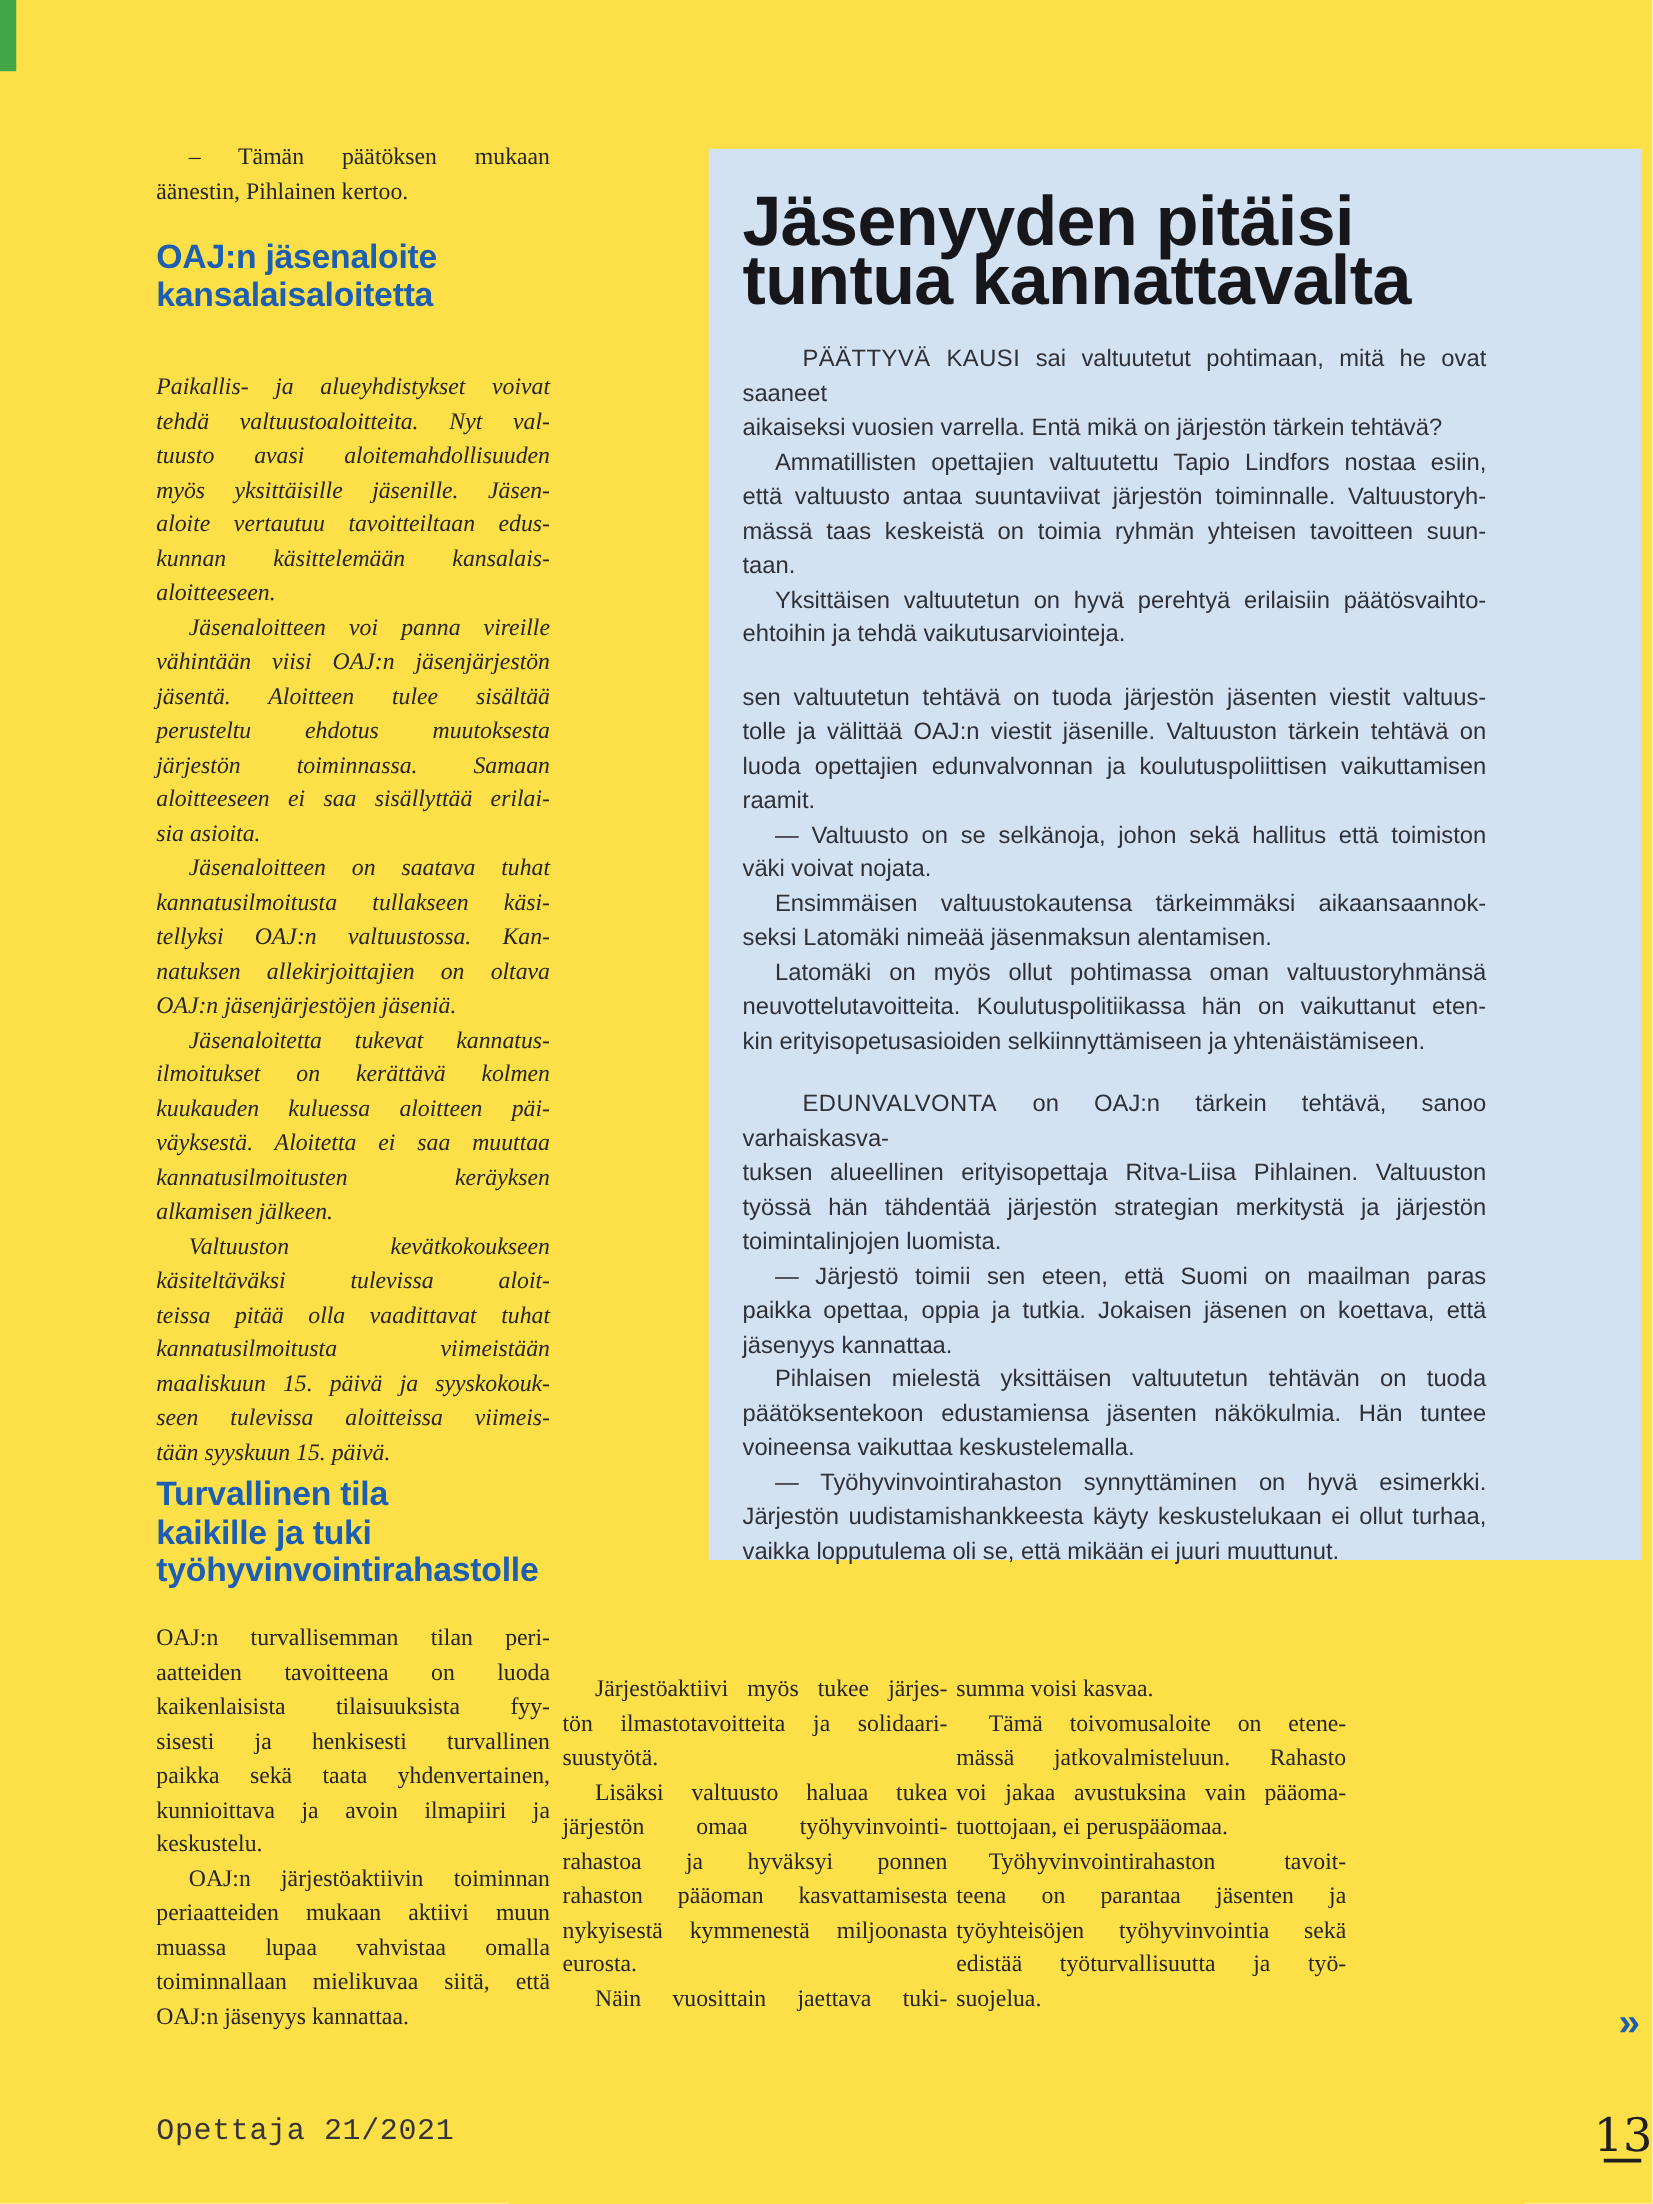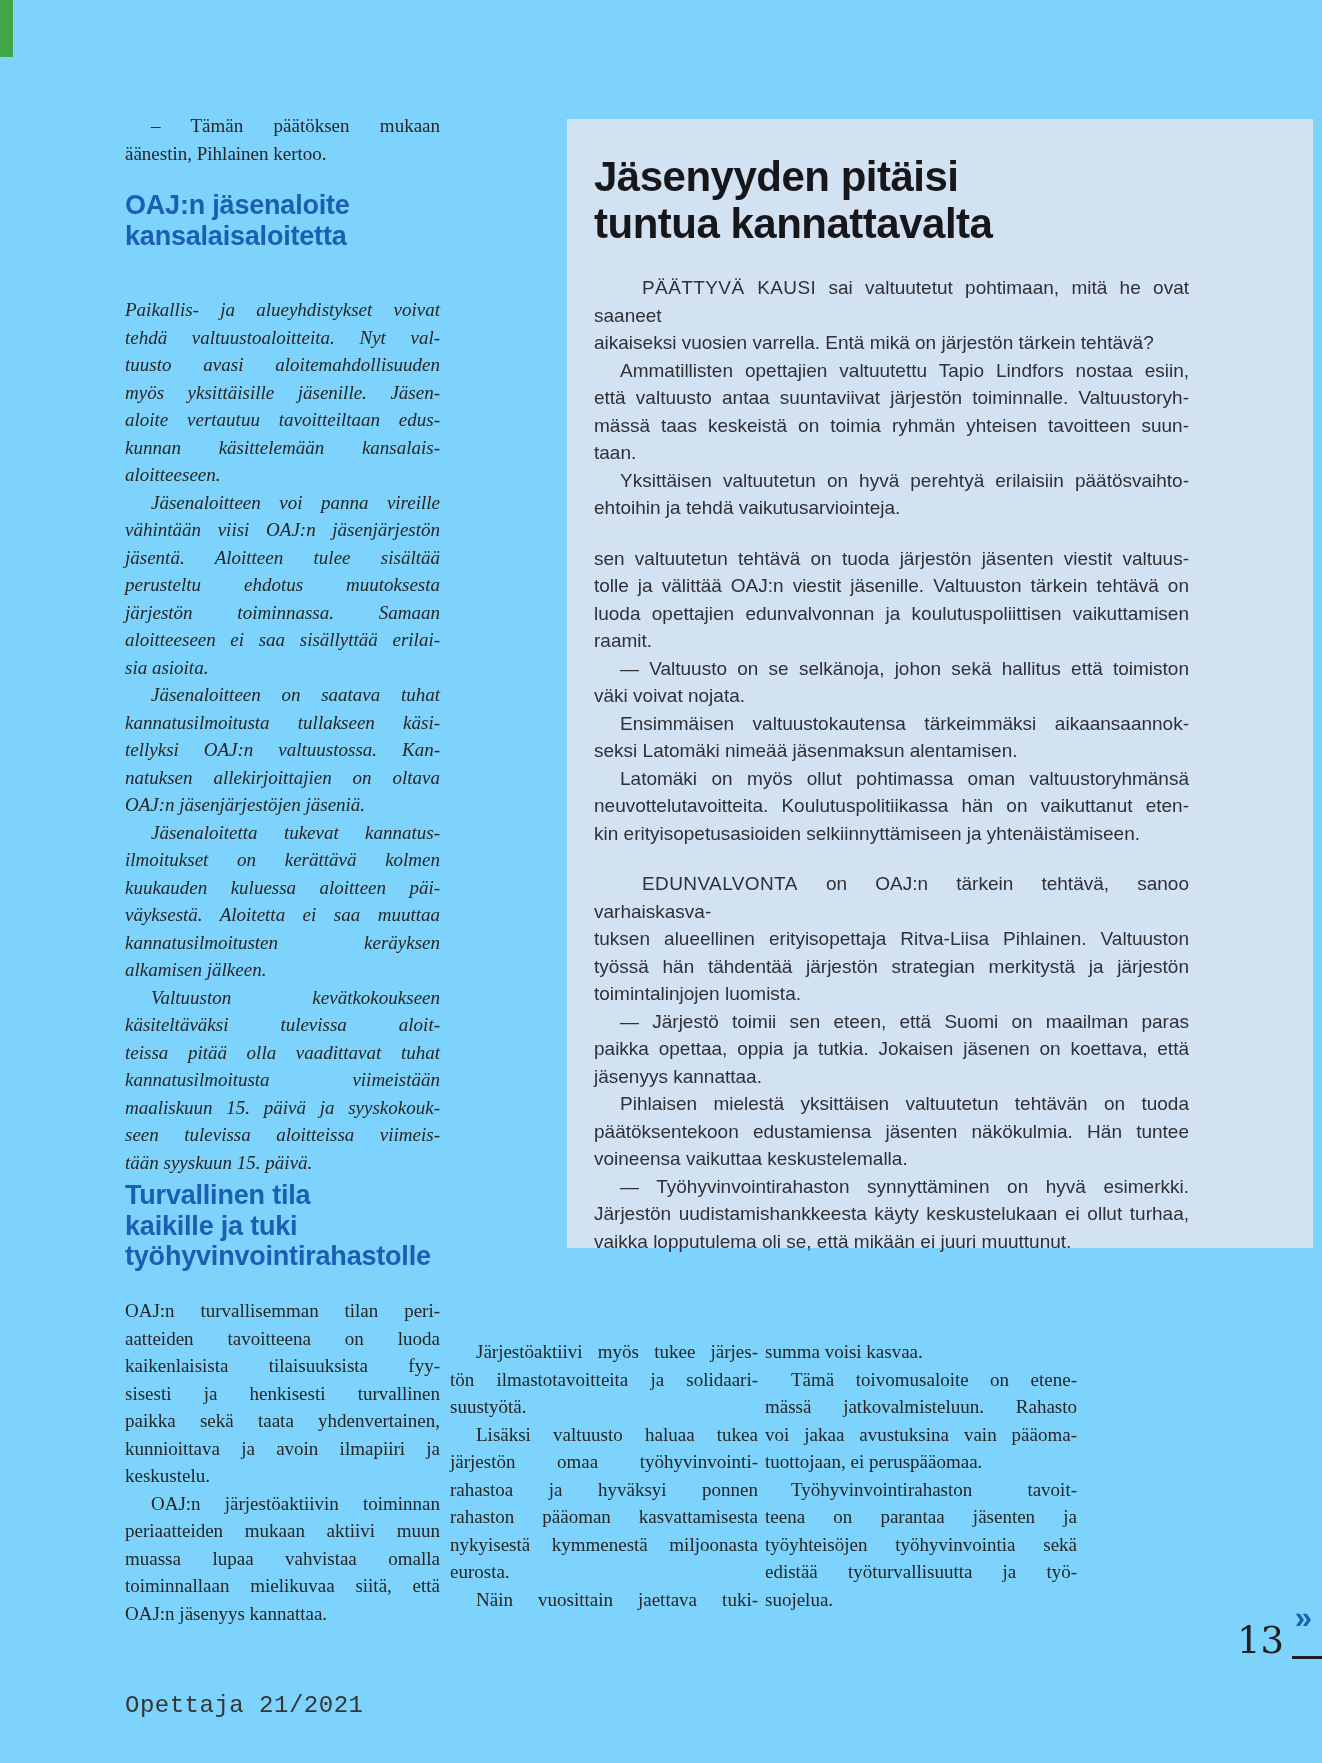--- a/index.html
+++ b/index.html
@@ -3,21 +3,21 @@
 <meta charset="utf-8">
 <style>
   :root{
     --accent:#1b5eb2;
     --box-bg:#d3e2f3;
     --green:#41a648;
     --ink:#17171b;
   }
   html,body{margin:0;padding:0;background:#ffffff;}
   #canvas{
-    position:relative;width:1322px;height:1763px;background:#7dd3fc;
+    position:relative;width:1322px;height:1763px;background:#fde047;
     overflow:hidden;font-kerning:normal;
   }
   .abs{position:absolute;}
 
   
   .green-strip{left:0;top:0;width:13px;height:57px;background:var(--green);}
 
   
   .serif{
     font-family:"Liberation Serif", serif;
@@ -37,21 +37,21 @@
 
   
   .feature-box{
     left:567px;top:119px;width:746px;height:1129px;
     background:var(--box-bg);
     box-sizing:border-box;
     padding:34px 124px 0 27px;
   }
   .box-title{
     font-family:"Liberation Sans", sans-serif;
-    font-weight:700;font-size:42px;line-height:47px;
+    font-weight:700;font-size:56px;line-height:47px;
     color:var(--ink);letter-spacing:-0.5px;
     margin-bottom:27px;
   }
   .box-body{
     font-family:"Liberation Sans", sans-serif;
     font-size:19px;line-height:27.5px;color:#2f2f36;
     width:595px;
   }
   .box-body b{font-weight:400;letter-spacing:.4px;margin-left:48px;}
   .box-section + .box-section{margin-top:23px;}
@@ -63,21 +63,21 @@
     font-weight:700;font-size:31px;color:var(--accent);
   }
 
   
   .footer-left{
     left:125px;top:1692px;
     font-family:"Liberation Mono","DejaVu Sans Mono", monospace;
     font-size:24px;color:#353535;letter-spacing:0.5px;
   }
   .footer-right{
-    right:0;top:1622px;display:flex;align-items:flex-end;
+    right:0;top:1690px;display:flex;align-items:flex-start;flex-direction:column;
   }
   .page-number{
     font-family:"DejaVu Serif", serif;
     font-size:37px;font-weight:400;color:#1f1f1f;line-height:1;
   }
   .footer-rule{
     width:30px;height:3px;background:#1f1f1f;margin-left:8px;
   }
 </style>
 </head>

